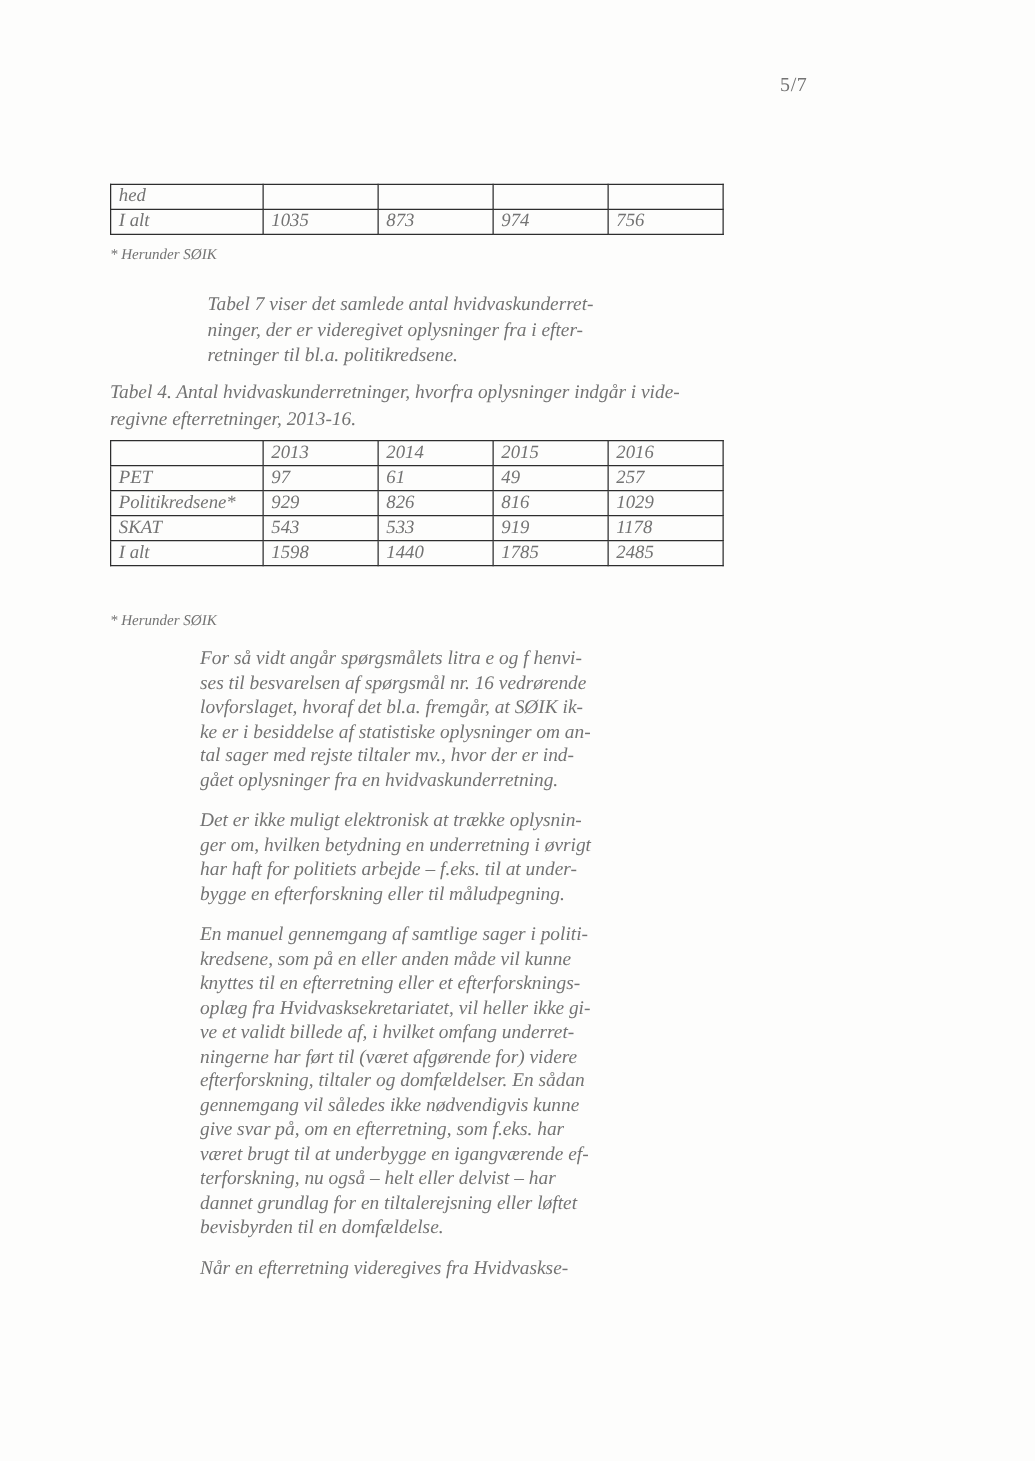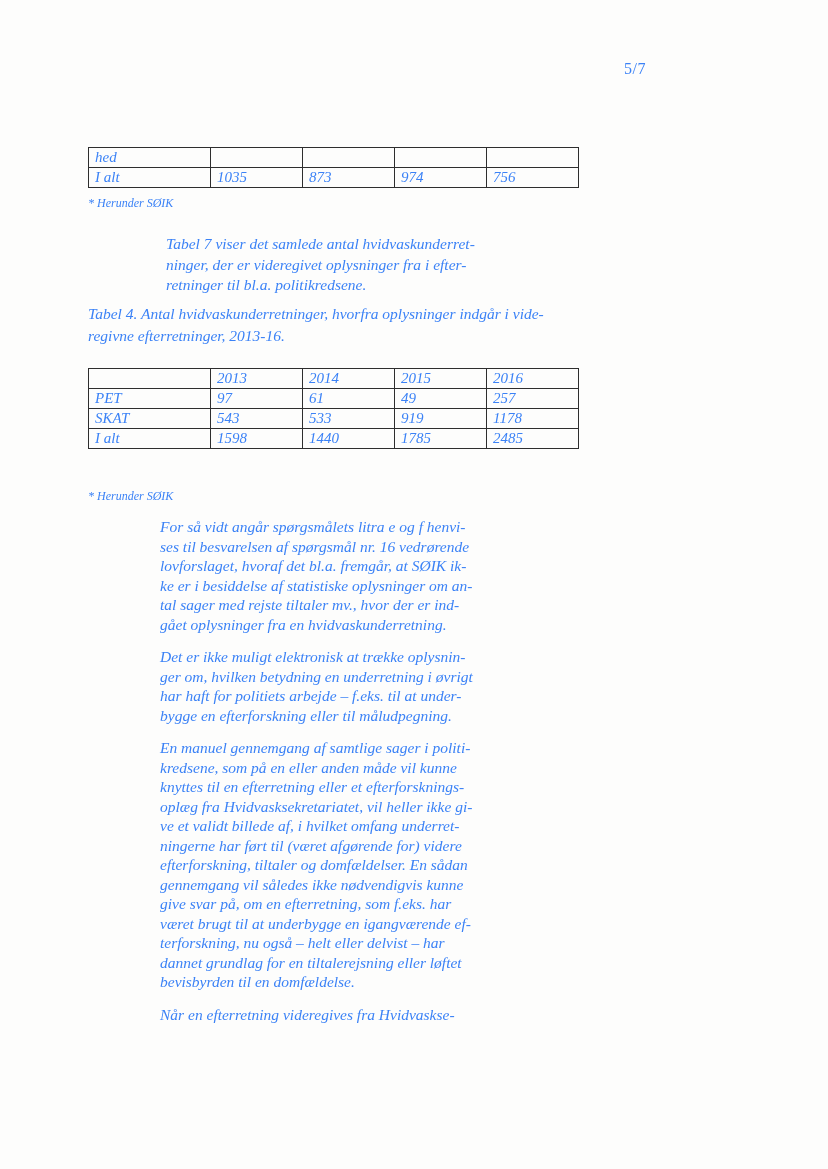--- a/index.html
+++ b/index.html
@@ -5,21 +5,21 @@
   * { box-sizing: border-box; }
   html, body { margin: 0; padding: 0; background: #e8e8e8; }
   .page {
     position: relative;
     width: 828px;
     height: 1169px;
     margin: 0 auto;
     background: #fdfdfc;
     font-family: "Liberation Serif", "DejaVu Serif", serif;
     font-style: italic;
-    color: #3b82f6;
+    color: #737373;
     overflow: hidden;
   }
   .page-number {
     position: absolute;
     left: 624px;
     top: 60px;
     font-size: 16px;
     font-style: normal;
     letter-spacing: 0.5px;
   }
@@ -36,21 +36,21 @@
     padding: 1px 6px;
     text-align: left;
     font-weight: normal;
     vertical-align: top;
     line-height: 17px;
     height: 20px;
     white-space: pre-line;
     overflow: hidden;
   }
   .top-table { left: 88px; top: 147px; }
-  .table4   { left: 88px; top: 368px; font-style: italic; }
+  .table4   { left: 88px; top: 352px; font-style: italic; }
   .footnote {
     position: absolute;
     left: 88px;
     font-size: 12px;
   }
   .footnote-1 { top: 196px; }
   .footnote-2 { top: 489px; }
   .caption {
     position: absolute;
     left: 166px;
@@ -140,20 +140,27 @@
         <th>2016</th>
       </tr>
     </thead>
     <tbody>
       <tr>
         <td>PET</td>
         <td>97</td>
         <td>61</td>
         <td>49</td>
         <td>257</td>
+      </tr>
+      <tr>
+        <td>Politikredsene*</td>
+        <td>929</td>
+        <td>826</td>
+        <td>816</td>
+        <td>1029</td>
       </tr>
       <tr>
         <td>SKAT</td>
         <td>543</td>
         <td>533</td>
         <td>919</td>
         <td>1178</td>
       </tr>
       <tr>
         <td>I alt</td>

